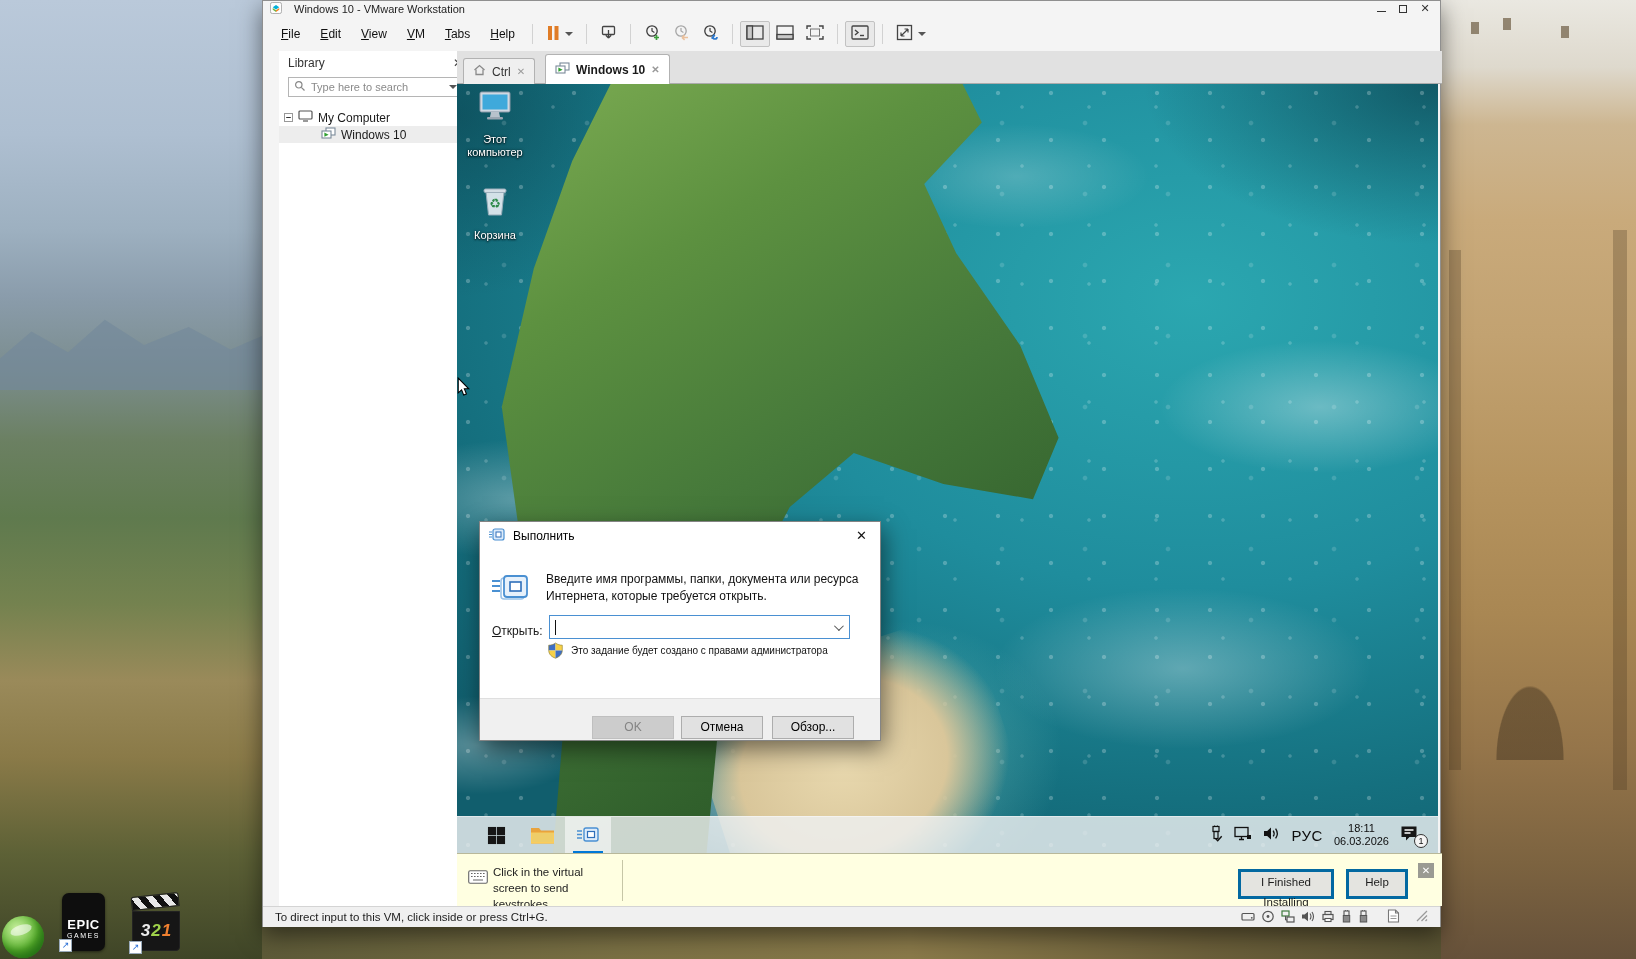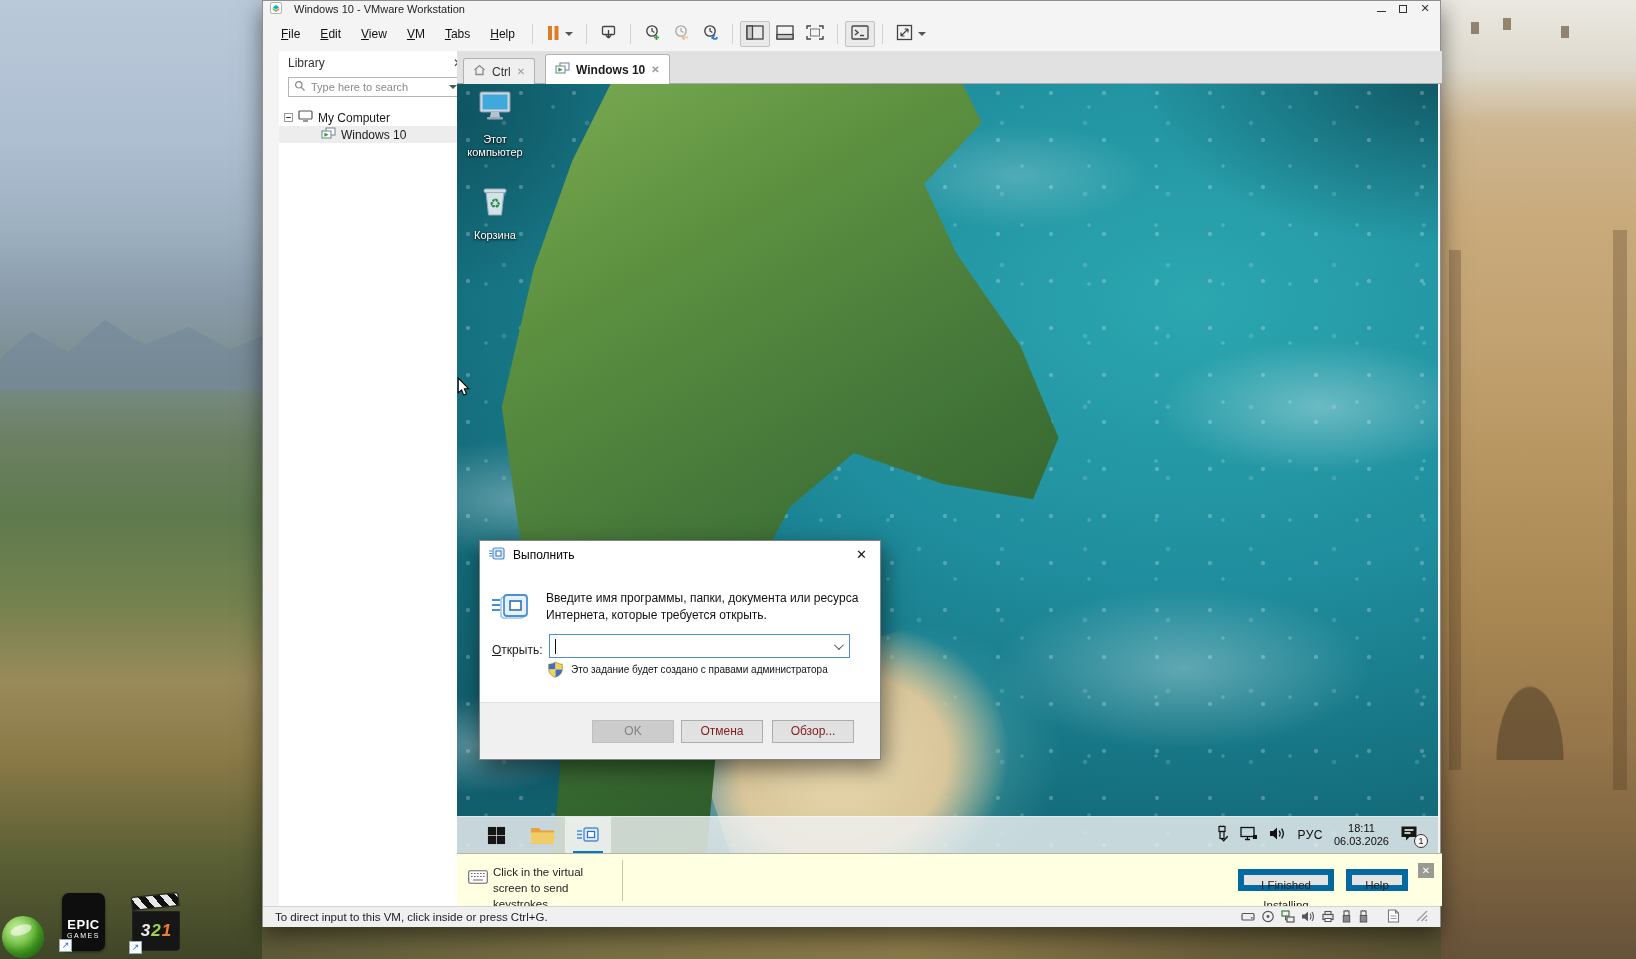--- a/index.html
+++ b/index.html
@@ -109,62 +109,62 @@
   .wp-cliff { position:absolute; left:0; top:0; width:640px; height:769px;
     background:linear-gradient(150deg,#7fae54 0%,#5d9140 25%,#45783a 50%,#31602c 75%,#234d22 100%);
     clip-path:polygon(24% 0,79% 0,82% 5%,73% 13%,78% 22%,88% 34%,94% 46%,90% 54%,76% 52%,62% 48%,52% 55%,45% 66%,41% 82%,39% 100%,15% 100%,17% 80%,10% 60%,7% 42%,12% 24%,18% 10%);
     filter:drop-shadow(3px 3px 4px rgba(20,40,30,.55)); }
 
   
   .gicon { position:absolute; width:64px; text-align:center; }
   .gicon-label { margin-top:8px; font-size:11px; line-height:13px; color:#fff; text-shadow:0 1px 2px rgba(0,0,0,.9), 0 0 3px rgba(0,0,0,.6); }
 
   
-  .run-dlg { position:absolute; left:22px; top:456px; width:402px; height:220px; background:#fff;
+  .run-dlg { position:absolute; left:22px; top:437px; width:402px; height:220px; background:#fff;
     border:1px solid #848484; box-shadow:3px 8px 22px rgba(0,0,0,.5); }
   .rd-title { height:28px; display:flex; align-items:center; padding:0 9px; gap:8px; font-size:12px; color:#000; }
   .rd-close { position:absolute; right:13px; top:7px; font-size:13px; color:#111; line-height:13px; }
   .rd-prompt { position:absolute; left:66px; top:49px; width:320px; line-height:17px; font-size:12px; color:#111; }
   .rd-runicon { position:absolute; left:11px; top:45px; }
   .rd-openlbl { position:absolute; left:12px; top:102px; font-size:12px; }
   .rd-openlbl::first-letter { text-decoration:underline; }
   .rd-combo { position:absolute; left:69px; top:93px; width:301px; height:24px; background:#fff; border:1px solid #4a90d2; }
   .rd-caret { position:absolute; left:5px; top:4px; width:1px; height:15px; background:#111; }
   .rd-chev { position:absolute; right:8px; top:8px; width:7px; height:7px; border-right:1.5px solid #555; border-bottom:1.5px solid #555; transform:rotate(45deg) translateY(-2px); }
   .rd-shield { position:absolute; left:67px; top:120px; }
   .rd-admin { position:absolute; left:91px; top:123px; font-size:10px; color:#111; }
-  .rd-foot { position:absolute; left:0; bottom:0; width:100%; height:57px; background:#f0f0f0; border-top:1px solid #dfdfdf; }
+  .rd-foot { position:absolute; left:0; bottom:0; width:100%; height:42px; background:#f0f0f0; border-top:1px solid #dfdfdf; }
   .btn { position:absolute; top:17px; width:82px; height:23px; background:#e1e1e1; border:1px solid #adadad;
-    font-size:12px; text-align:center; line-height:21px; color:#7f1d1d; }
+    font-size:12px; text-align:center; line-height:21px; color:#000000; }
   .btn.disabled { background:#cccccc; border-color:#bfbfbf; color:#848484; }
 
   
   .gtask { position:absolute; left:0; bottom:0; width:981px; height:37px; background:rgba(238,240,242,.82);
     display:flex; align-items:center; border-top:1px solid rgba(255,255,255,.45); }
   .gt-slot { width:46px; height:37px; display:flex; align-items:center; justify-content:center; position:relative; }
   .gt-slot.first { margin-left:16px; }
   .gt-slot.active { background:rgba(255,255,255,.55); }
   .gt-underline { position:absolute; left:8px; bottom:0; width:30px; height:3px; background:#0078d7; }
   .gt-tray { margin-left:auto; display:flex; align-items:center; gap:11px; padding-right:14px; color:#0d0d0d; }
-  .gt-lang { font-size:12px; letter-spacing:.5px; }
+  .gt-lang { font-size:15px; letter-spacing:.5px; }
   .gt-clock { text-align:center; font-size:11px; line-height:13px; }
   .gt-notif { position:relative; width:24px; height:20px; }
   .gt-badge { position:absolute; right:-4px; bottom:-3px; width:14px; height:14px; border-radius:50%; background:#f4f4f4;
     border:1px solid #333; font-size:9px; line-height:12px; text-align:center; color:#111; }
 
   .vcursor { position:absolute; left:0px; top:293px; }
 
   
   .msgbar { position:absolute; left:194px; top:852px; width:985px; height:53px; background:#ffffe1;
     border-top:1px solid #b8b89a; font-size:11.5px; color:#1d1d1d; }
   .mb-kbd { position:absolute; left:11px; top:16px; }
   .mb-hint { position:absolute; left:36px; top:10px; width:126px; line-height:16px; }
   .mb-div { position:absolute; left:165px; top:6px; width:1px; height:41px; background:#c6c6a6; }
   .mb-msg { position:absolute; left:177px; top:10px; width:600px; line-height:16px; }
-  .mb-btn { position:absolute; top:15px; height:22px; background:#e4e4e0; border:6px solid #0369a1;
+  .mb-btn { position:absolute; top:15px; height:30px; background:#e4e4e0; border:3px solid #0369a1;
     font-size:11.5px; text-align:center; line-height:20px; }
   .mb-close { position:absolute; left:961px; top:9px; width:16px; height:15px; background:#9a9a93; color:#fff;
     font-size:10px; line-height:15px; text-align:center; }
 
   
   .statusbar { position:absolute; left:0; top:905px; width:1177px; height:21px; background:#f0f0f0;
     border-top:1px solid #d4d4d4; display:flex; align-items:center; padding:0 12px; font-size:11.5px; color:#1d1d1d; }
   .sb-icons { margin-left:auto; display:flex; align-items:center; gap:6px; }
   .sb-note { margin-left:12px; }
   .sb-grip { margin-left:10px; }

